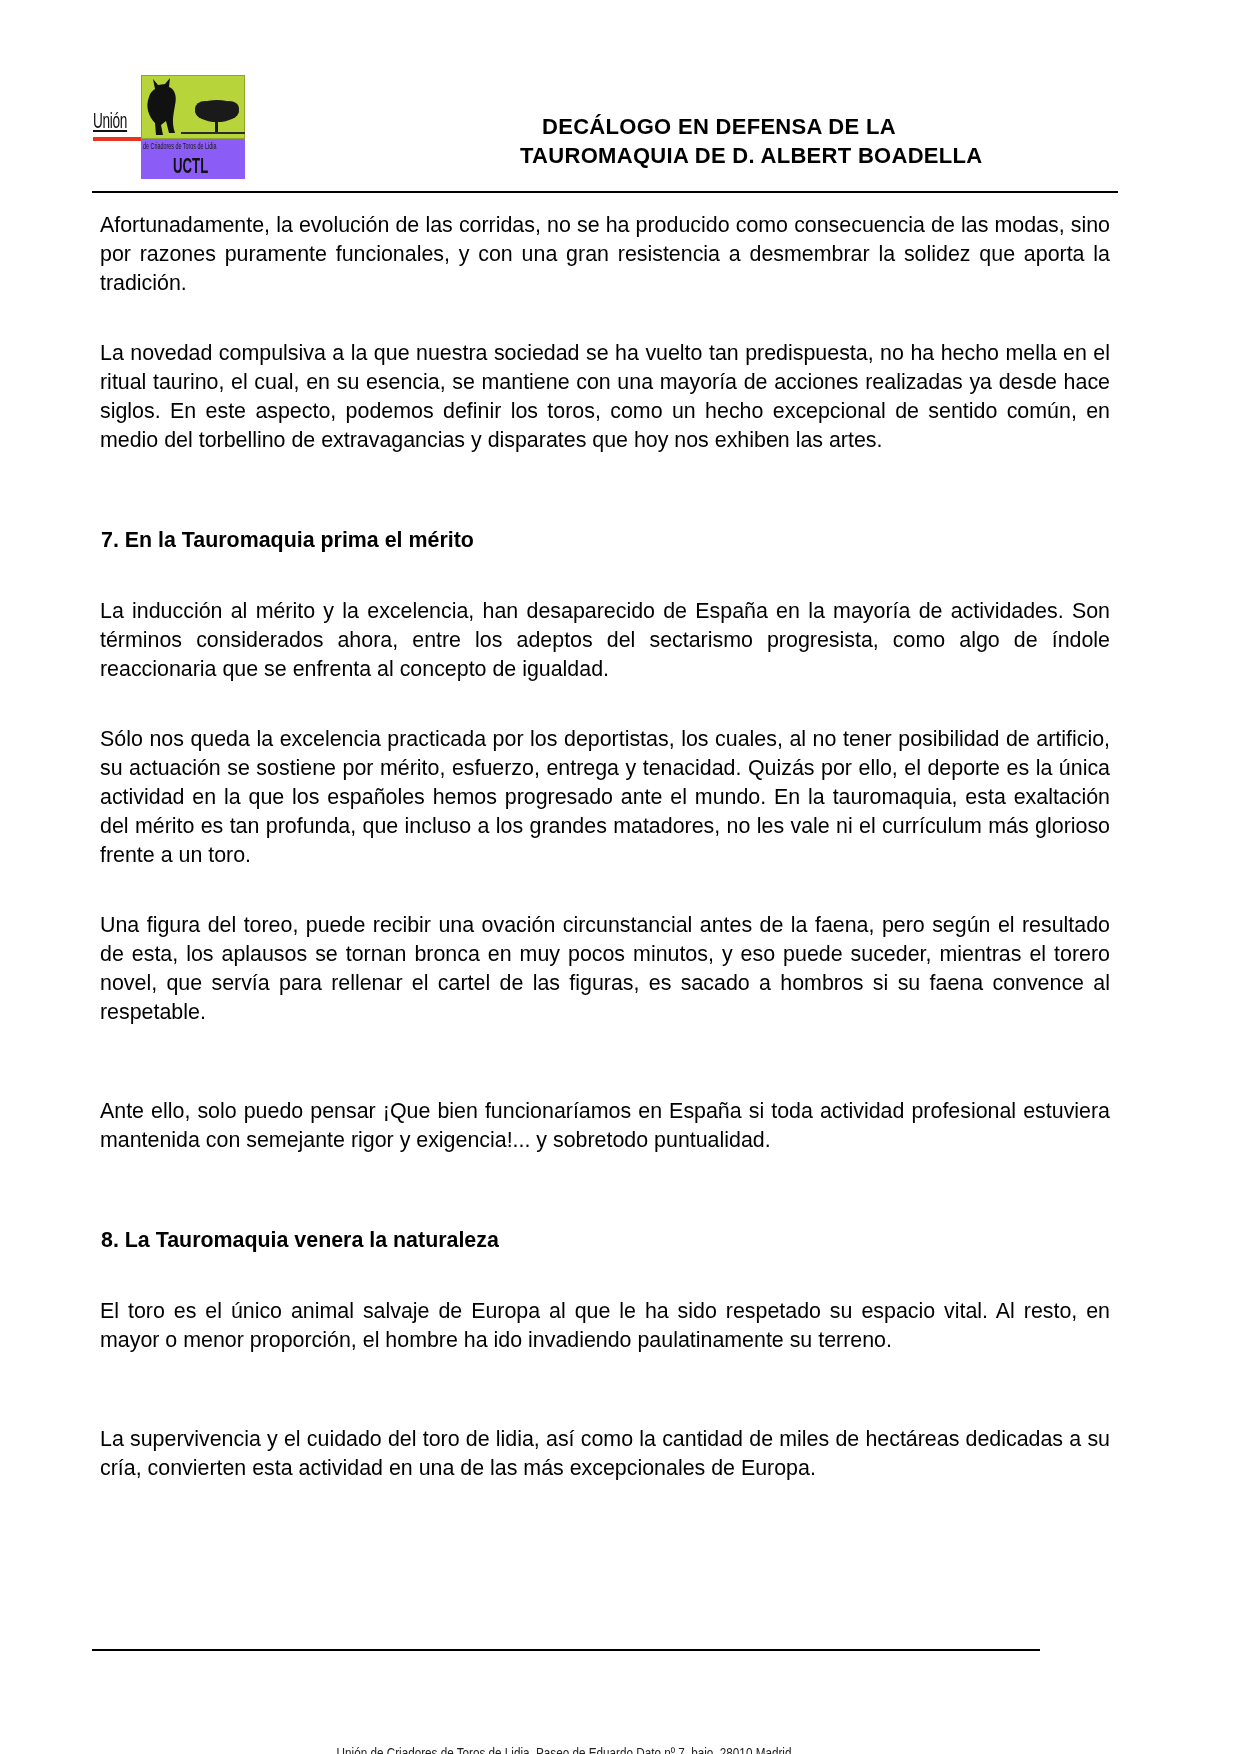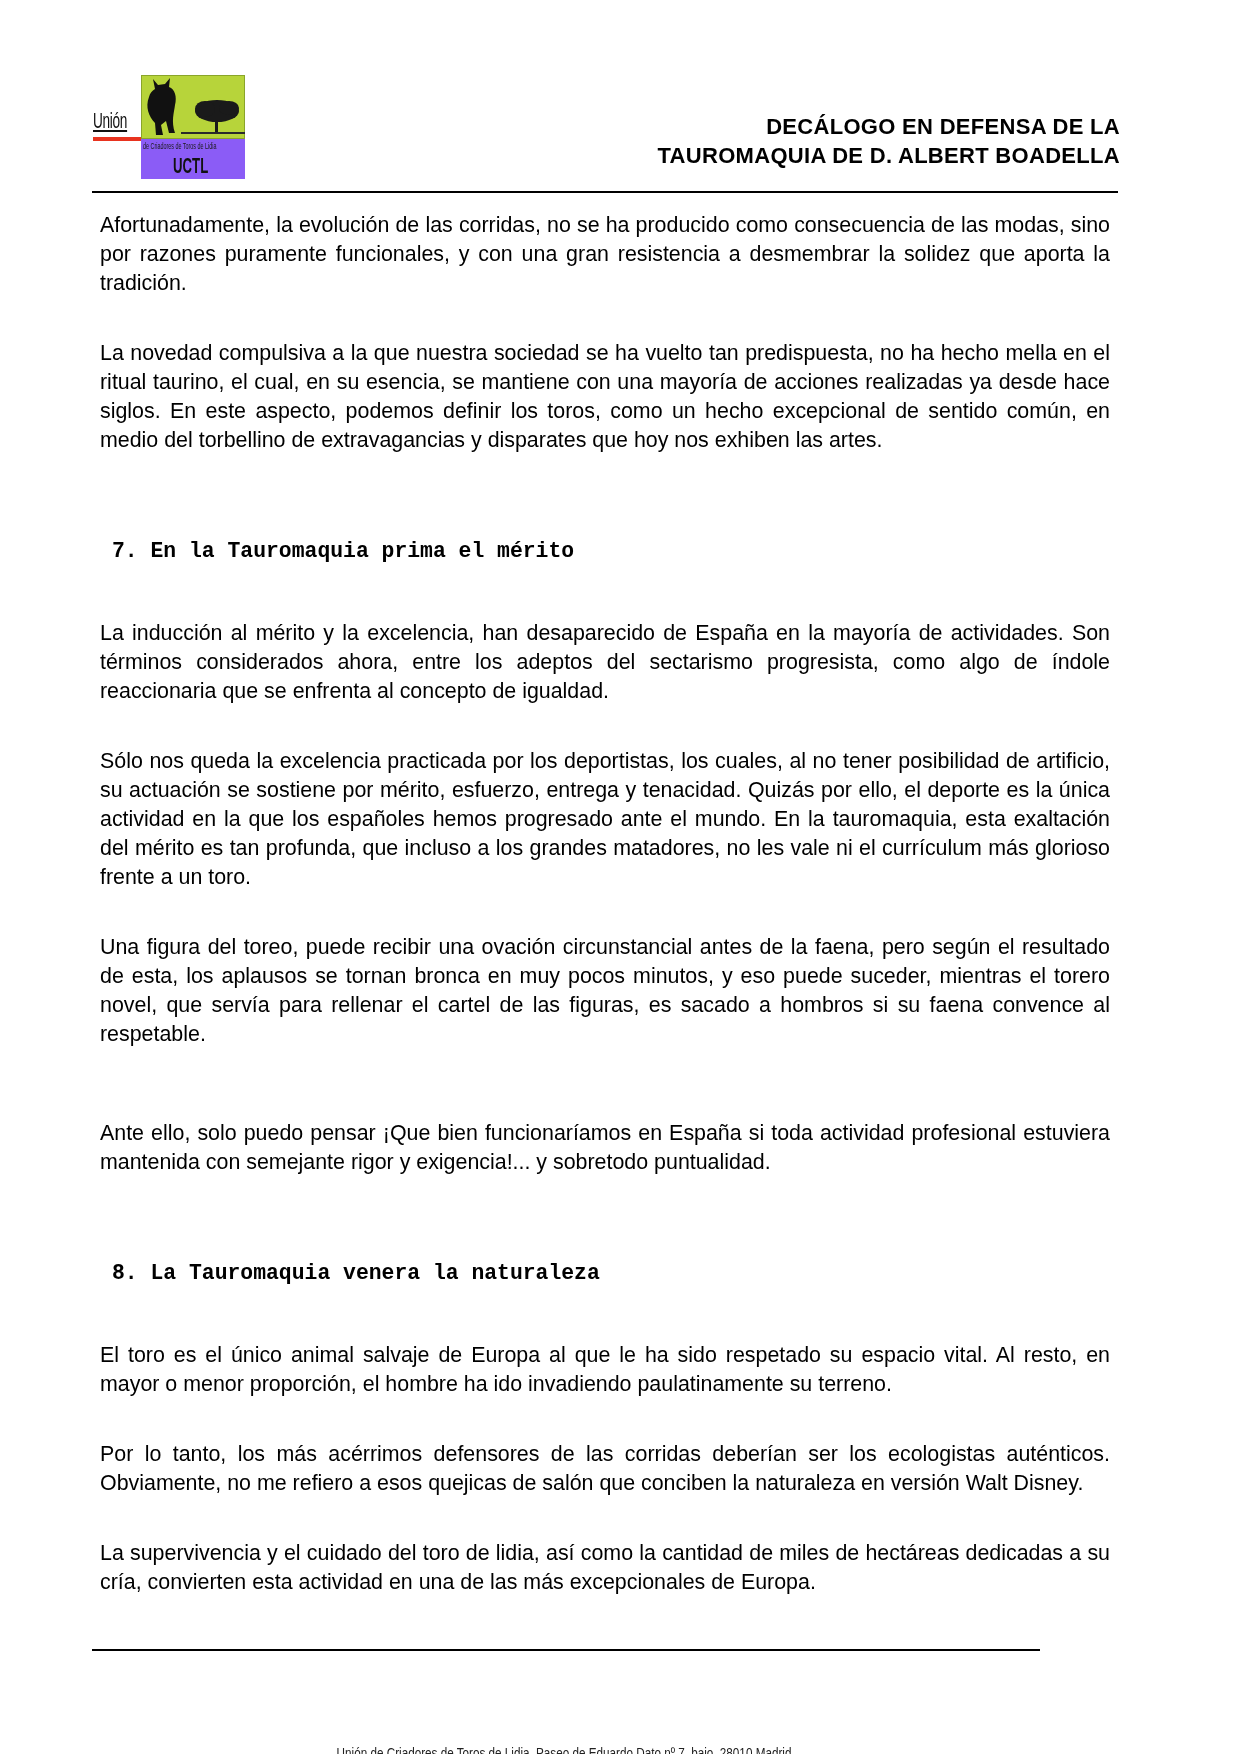--- a/index.html
+++ b/index.html
@@ -7,29 +7,29 @@
 
     .logo { position: absolute; left: 93px; top: 75px; width: 152px; height: 84px; }
     .logo .word { position: absolute; left: 0; top: 33px; font-family: "Liberation Sans Narrow", "Liberation Sans", sans-serif; font-size: 22px; color: #111; transform: scaleX(0.62); transform-origin: left top; letter-spacing: -0.5px; text-decoration: underline; }
     .logo .redbar { position: absolute; left: 0; top: 62px; width: 48px; height: 4px; background: #e8331f; }
     .logo .green { position: absolute; left: 48px; top: 0; width: 104px; height: 64px; background: #b7d43a; border: 1px solid #8aa52a; box-sizing: border-box; }
     .logo .red { position: absolute; left: 48px; top: 64px; width: 104px; height: 40px; background: #8b5cf6; }
     .logo .red .sub { position: absolute; left: 2px; top: 2px; font-size: 9px; color: #1a1a1a; white-space: nowrap; transform: scaleX(0.6); transform-origin: left top; }
     .logo .red .abbr { position: absolute; left: 32px; top: 14px; font-size: 22px; font-weight: bold; color: #111; transform: scaleX(0.6); transform-origin: left top; }
     .logo svg { position: absolute; left: 48px; top: 0; }
 
-    .doc-title { position: absolute; left: 520px; top: 112px; width: 600px; text-align: right; font-weight: bold; font-size: 22px; line-height: 29px; letter-spacing: 0.3px; }
+    .doc-title { position: absolute; left: 520px; top: 112px; width: 600px; text-align: left; font-weight: bold; font-size: 22px; line-height: 29px; letter-spacing: 0.3px; }
     .doc-title .l1 { display: block; padding-left: 22px; }
     .rule-top { position: absolute; left: 92px; top: 191px; width: 1026px; height: 2px; background: #000; }
 
     .content { position: absolute; left: 94px; top: 205px; width: 1022px; font-size: 21.4px; line-height: 29px; }
     .content p { margin: 6px; text-align: justify; }
     .content .gap { height: 29px; }
     .content .gap2 { height: 58px; }
-    .content h2 { margin: 18px; font-size: 21.4px; font-weight: bold; line-height: 29px; font-family: Liberation Mono, monospace; }
+    .content h2 { margin: 7px; font-size: 21.4px; font-weight: bold; line-height: 29px; }
     .narrow { font-family: "Liberation Sans Narrow", "Liberation Sans", sans-serif; }
 
     .rule-bottom { position: absolute; left: 92px; top: 1649px; width: 948px; height: 2px; background: #000; }
     .footer { position: absolute; left: 92px; top: 1740px; width: 948px; text-align: center; font-size: 15px; line-height: 25px; color: #222; }
     .footer .f { display: inline-block; transform: scaleX(0.78); transform-origin: center top; white-space: nowrap; }
     .footer a { color: #1a1aa8; text-decoration: underline; }
   </style>
 </head>
 <body>
 
@@ -74,21 +74,20 @@
   <p>Una figura del toreo, puede recibir una ovación circunstancial antes de la faena, pero según el resultado de esta, los aplausos se tornan bronca en muy pocos minutos, y eso puede suceder, mientras el torero novel, que servía para rellenar el cartel de las figuras, es sacado a hombros si su faena convence al respetable.</p>
   <div class="gap"></div>
   <div class="gap"></div>
   <p>Ante ello, solo puedo pensar ¡Que bien funcionaríamos en España si toda actividad profesional estuviera mantenida con semejante rigor y exigencia!... y sobretodo puntualidad.</p>
   <div class="gap2"></div>
 
   <h2>8. La Tauromaquia venera la naturaleza</h2>
   <div class="gap"></div>
   <p>El toro es el  único animal salvaje de Europa al que le ha sido respetado su espacio vital. Al resto, en mayor o menor proporción, el hombre ha ido invadiendo paulatinamente su terreno.</p>
   <div class="gap"></div>
-  <p class="narrow">Por lo tanto, los más acérrimos defensores de las corridas deberían ser los ecologistas auténticos. Obviamente, no me refiero a esos quejicas de salón que conciben la naturaleza en versión Walt Disney.</p>
   <div class="gap"></div>
   <p class="narrow">La supervivencia y el cuidado del toro de lidia, así como la cantidad de miles de hectáreas dedicadas a su cría, convierten esta actividad en una de las más excepcionales de Europa.</p>
 </div>
 
 <div class="rule-bottom"></div>
 <div class="footer">
   <div><span class="f">Unión de Criadores de Toros de Lidia. Paseo de Eduardo Dato nº 7, bajo. 28010 Madrid.</span></div>
   <div><span class="f"><span>Tfno: +34 91. 447.57.81. Fax: +34 91.594.39.59. E-mail: </span><a>ediciones@toroslidia.com</a><span> / </span><a>www.toroslidia.com</a></span></div>
 </div>
 

